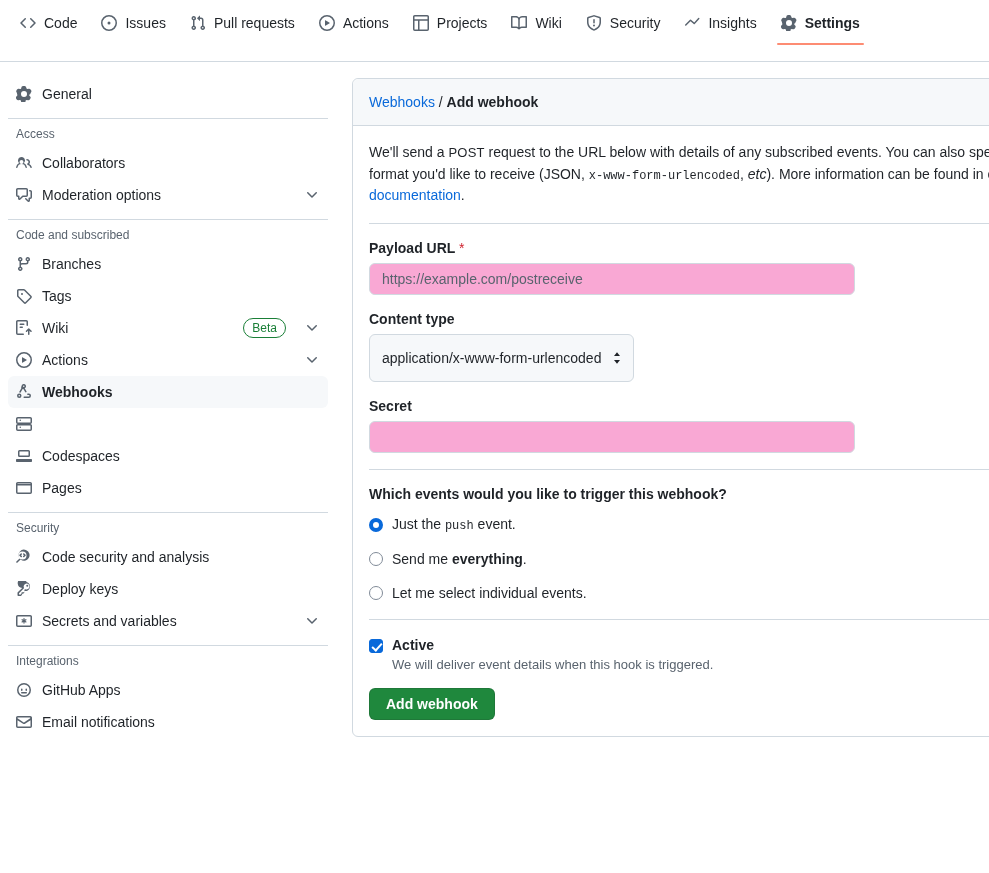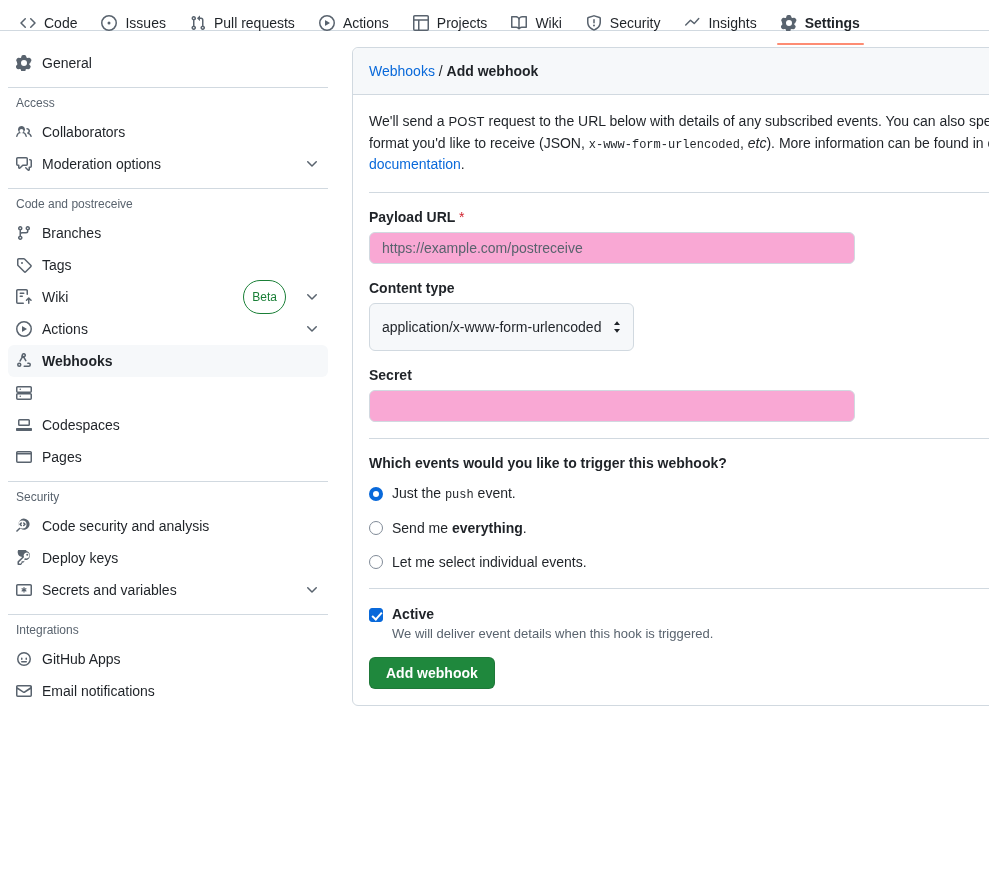--- a/index.html
+++ b/index.html
@@ -9,21 +9,21 @@
     overflow: hidden;
     background: #ffffff;
     font-family: "Liberation Sans", sans-serif;
     color: #1f2328;
     -webkit-font-smoothing: antialiased;
   }
 
   
   .repo-nav {
     position: relative;
-    height: 31px;
+    height: 62px;
     border-bottom: 1px solid #d1d9e0;
     display: flex;
     align-items: flex-start;
     padding: 0 8px;
     gap: 0px;
   }
   .nav-item {
     display: flex;
     align-items: center;
     gap: 8px;
@@ -73,21 +73,21 @@
     position: relative;
   }
   .side-link.active { background: #f6f8fa; font-weight: 600; }
   .side-ico { display: flex; align-items: center; color: #59636e; width: 16px; }
   .side-label { flex: 1 1 auto; }
   .chev { color: #59636e; display: flex; align-items: center; }
   .beta-badge {
     display: inline-flex;
     align-items: center;
     justify-content: center;
-    height: 34px;
+    height: 20px;
     padding: 0 8px;
     font-size: 12px;
     line-height: 1;
     color: #1a7f37;
     border: 1px solid #1a7f37;
     border-radius: 999px;
     margin-right: 8px;
   }
   .side-divider {
     height: 1px;
@@ -394,21 +394,21 @@
       <span class="side-label">Moderation options</span>
       <span class="chev">
         <svg width="16" height="16" viewBox="0 0 16 16" fill="currentColor">
             <path d="M12.78 5.22a.749.749 0 0 1 0 1.06l-4.25 4.25a.749.749 0 0 1-1.06 0L3.22 6.28a.749.749 0 1 1 1.06-1.06L8 8.939l3.72-3.719a.749.749 0 0 1 1.06 0Z"></path>
           </svg>
       </span>
     </div>
 
     <div class="side-divider"></div>
 
-    <div class="side-heading">Code and postreceive</div>
+    <div class="side-heading">Code and subscribed</div>
 
     <div class="side-link">
       <span class="side-ico">
         <svg width="16" height="16" viewBox="0 0 16 16" fill="currentColor">
             <path d="M9.5 3.25a2.25 2.25 0 1 1 3 2.122V6A2.5 2.5 0 0 1 10 8.5H6a1 1 0 0 0-1 1v1.128a2.251 2.251 0 1 1-1.5 0V5.372a2.25 2.25 0 1 1 1.5 0v1.836A2.493 2.493 0 0 1 6 7h4a1 1 0 0 0 1-1v-.628A2.25 2.25 0 0 1 9.5 3.25Zm-6 0a.75.75 0 1 0 1.5 0 .75.75 0 0 0-1.5 0Zm8.25-.75a.75.75 0 1 0 0 1.5.75.75 0 0 0 0-1.5ZM4.25 12a.75.75 0 1 0 0 1.5.75.75 0 0 0 0-1.5Z"></path>
           </svg>
       </span>
       <span class="side-label">Branches</span>
     </div>
 

